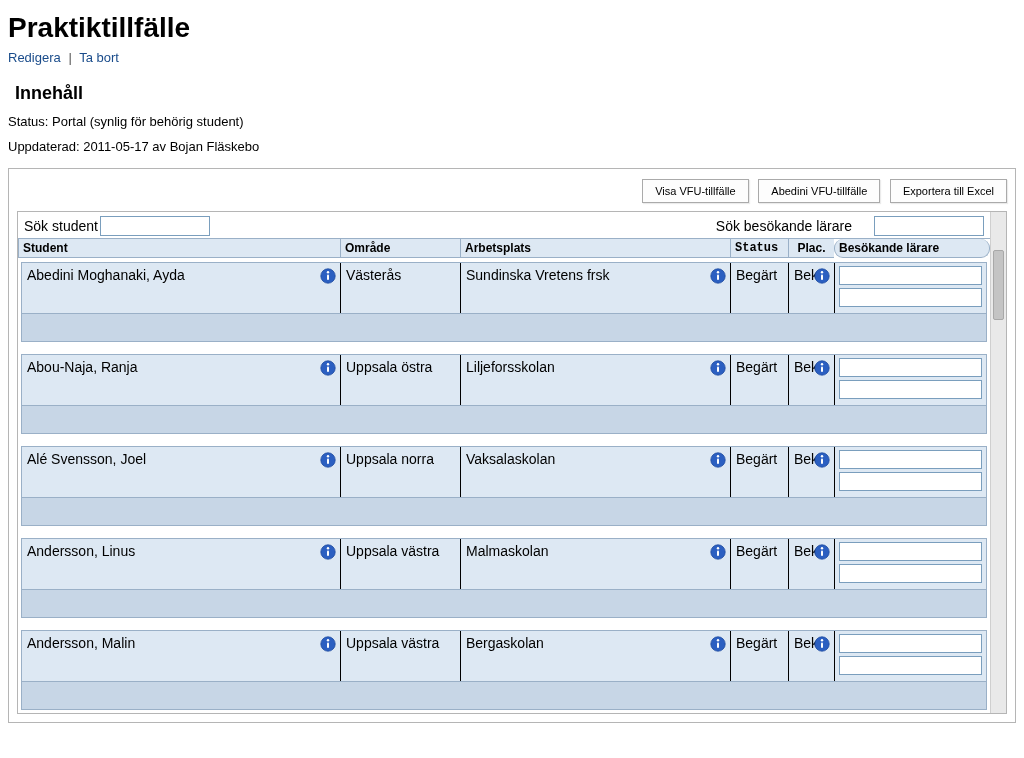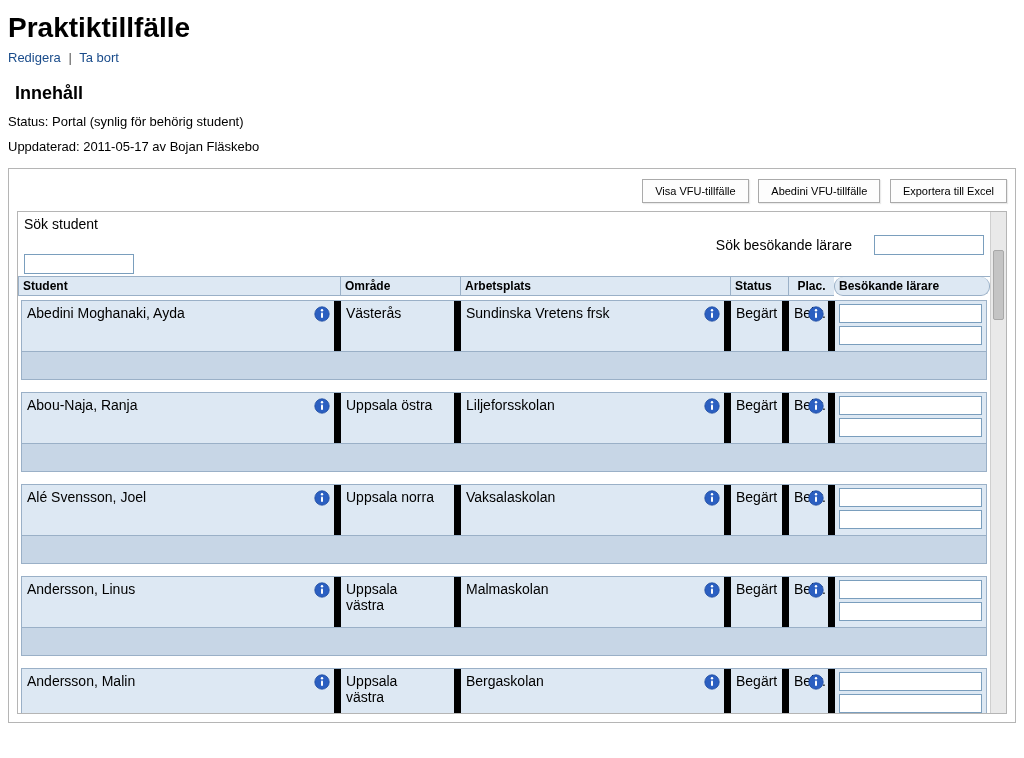--- a/index.html
+++ b/index.html
@@ -65,22 +65,22 @@
     overflow: hidden;
     height: 503px;
   }
   .search-row {
     display: flex;
     align-items: center;
     padding: 4px 6px 2px 6px;
   }
   .search-row .left {
     display: flex;
-    gap: 22px;
-    flex-direction: column;
+    align-items: center;
+    gap: 2px;
   }
   .search-row .spacer { flex: 1; }
   .search-row .right {
     display: flex;
     align-items: center;
     gap: 22px;
   }
   .search-row label {
     font-size: 14px;
   }
@@ -105,34 +105,34 @@
     border: 1px solid #9ab0c7;
     border-top: none;
     border-right: none;
     padding: 2px 4px;
   }
   .header-row > div:last-child { border-right: 1px solid #9ab0c7; flex:1; }
 
   .col-student { width: 322px; }
   .col-omrade  { width: 120px; }
   .col-arbets  { width: 270px; }
-  .col-status  { width: 58px; }
+  .col-status  { width: 58px; font-family: Liberation Mono, monospace; }
   .col-plac    { width: 46px; text-align: center; }
   .col-teacher { width: 166px; border-radius: 9px; }
 
   .record {
     margin: 4px 3px 12px 3px;
   }
   .record-main {
     display: flex;
     border: 1px solid #9ab0c7;
   }
   .record-main > div {
     background: #dde8f3;
-    border-right: 7px solid #000000;
+    border-right: 1px solid #000000;
     padding: 4px 18px 4px 5px;
     font-size: 14px;
     position: relative;
     min-height: 46px;
   }
   .record-main > div:last-child { border-right: none; flex:1; }
 
   .cell-student { width: 319px; padding-right: 24px !important; }
   .cell-omrade  { width: 120px; }
   .cell-arbets  { width: 270px; padding-right: 24px !important; }

